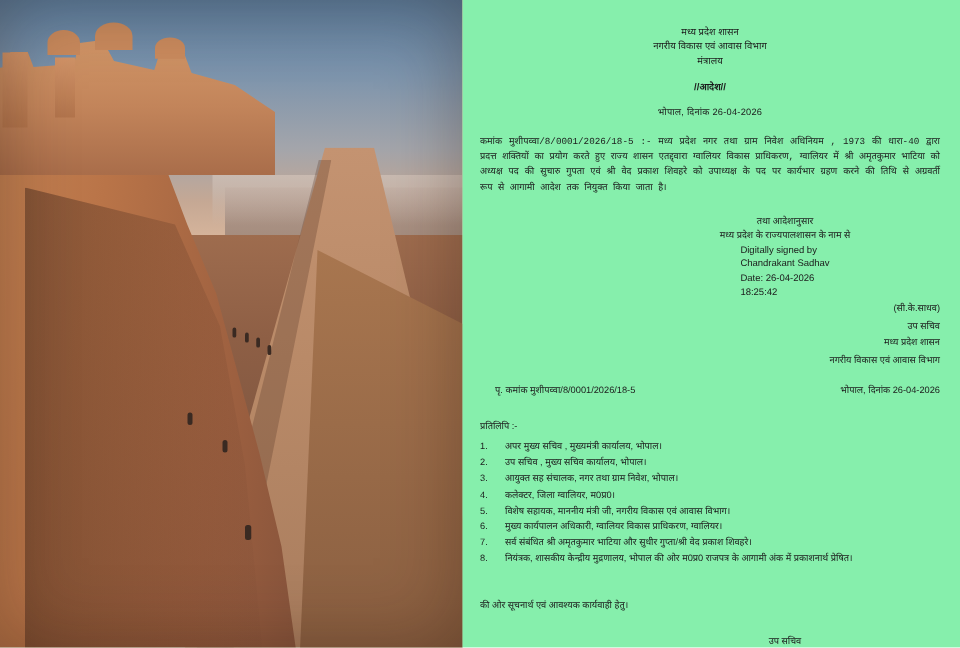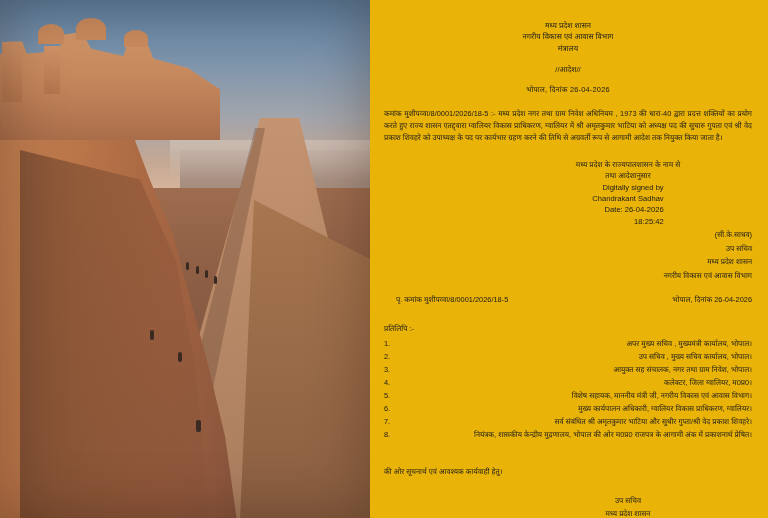--- a/index.html
+++ b/index.html
@@ -134,64 +134,65 @@
     inset: 0;
     box-shadow: inset 0 0 60px rgba(40,20,10,.35);
     pointer-events: none;
   }
 
   
   .doc {
     position: relative;
     width: 398px;
     height: 518px;
-    background: #eab308;
+    background: #86efac;
     color: #1b1b1b;
     font-family: "Liberation Sans", sans-serif;
     font-size: 7.4px;
     line-height: 1.45;
     padding: 14px 16px 8px 14px;
     box-sizing: border-box;
   }
   .head-block {
     text-align: center;
     font-size: 7.6px;
     line-height: 1.5;
     margin-top: 6px;
   }
   .order-tag {
     text-align: center;
     font-size: 7.6px;
     margin-top: 10px;
-    font-weight: normal;
+    font-weight: bold;
   }
   .place-line {
     text-align: center;
     font-size: 7.4px;
     margin-top: 10px;
     letter-spacing: .2px;
   }
   .body-para {
     margin-top: 12px;
     text-align: justify;
     font-size: 7.4px;
     line-height: 1.65;
+    font-family: Liberation Mono, monospace;
   }
   .sign-block {
     margin-top: 14px;
     text-align: center;
     font-size: 7.4px;
     line-height: 1.55;
     padding-left: 120px;
   }
   .digital {
     font-family: "Liberation Sans", sans-serif;
     font-size: 7.6px;
     line-height: 1.5;
-    text-align: right;
+    text-align: left;
     display: inline-block;
   }
   .sub-sign {
     margin-top: 2px;
     font-size: 7.4px;
     line-height: 1.55;
     text-align: right;
   }
   .ref-row {
     margin-top: 14px;
@@ -207,21 +208,21 @@
   .list {
     margin-top: 4px;
     font-size: 7.4px;
     line-height: 1.75;
   }
   .list-item {
     display: flex;
     gap: 6px;
   }
   .list-num { width: 14px; flex: 0 0 14px; }
-  .list-text { flex: 1; text-align: right; }
+  .list-text { flex: 1; }
   .tail {
     margin-top: 24px;
     font-size: 7.4px;
     line-height: 1.6;
   }
   .foot-sign {
     margin-top: 16px;
     text-align: center;
     font-size: 7.4px;
     line-height: 1.8;
@@ -267,22 +268,22 @@
       <div>मंत्रालय</div>
     </div>
 
     <div class="order-tag">//आदेश//</div>
 
     <div class="place-line">भोपाल,   दिनांक 26-04-2026</div>
 
     <div class="body-para">कमांक मुशीपव्वा/8/0001/2026/18-5 :- मध्य प्रदेश नगर तथा ग्राम निवेश अधिनियम , 1973 की धारा-40 द्वारा प्रदत्त शक्तियों का प्रयोग करते हुए राज्य शासन एतद्द्वारा ग्वालियर विकास प्राधिकरण, ग्वालियर में श्री अमृतकुमार भाटिया को अध्यक्ष पद की सुचारु गुपता एवं श्री वेद प्रकाश शिवहरे को उपाध्यक्ष के पद पर कार्यभार ग्रहण करने की तिथि से अग्रवर्ती रूप से आगामी आदेश तक नियुक्त किया जाता है।</div>
 
     <div class="sign-block">
+      <div>तथा आदेशानुसार</div>
       <div>मध्य प्रदेश के राज्यपालशासन के नाम से</div>
-      <div>तथा आदेशानुसार</div>
       <div class="digital">
         <div>Digitally signed by</div>
         <div>Chandrakant Sadhav</div>
         <div>Date: 26-04-2026</div>
         <div>18:25:42</div>
       </div>
       <div class="sub-sign">(सी.के.साधव)</div>
       <div class="sub-sign">उप सचिव</div>
       <div class="sub-sign">मध्य प्रदेश शासन</div>
       <div class="sub-sign">नगरीय विकास एवं आवास विभाग</div>

